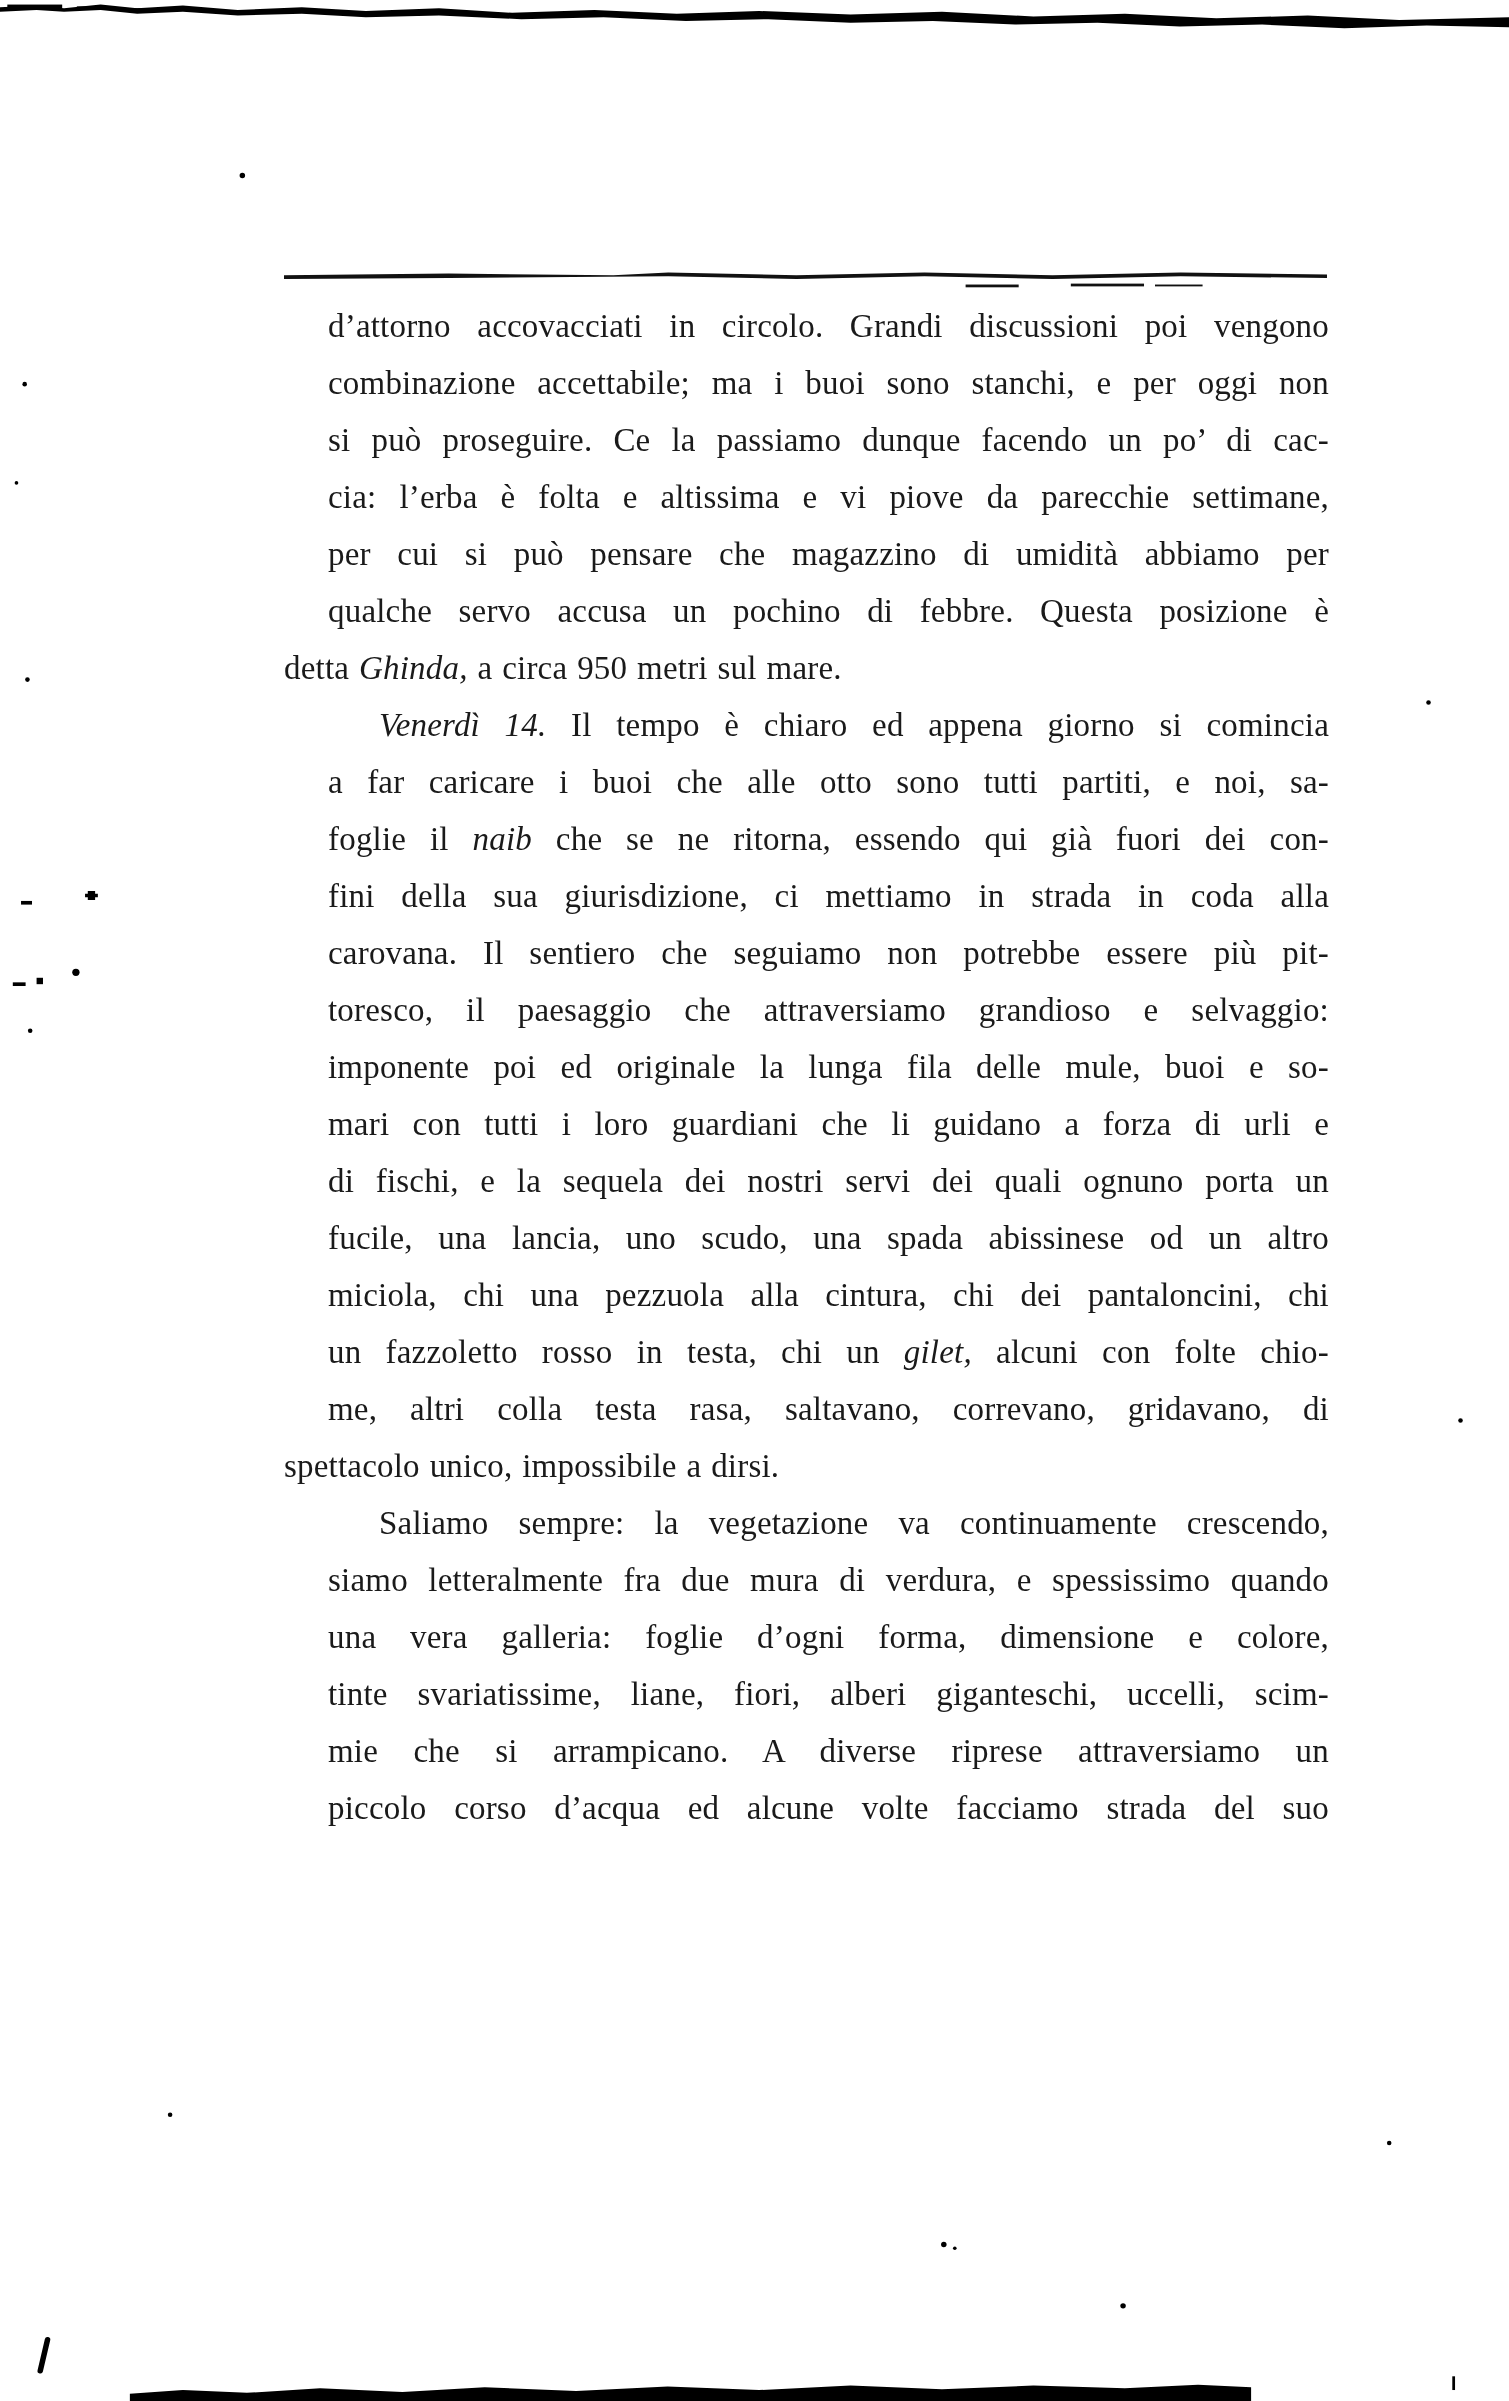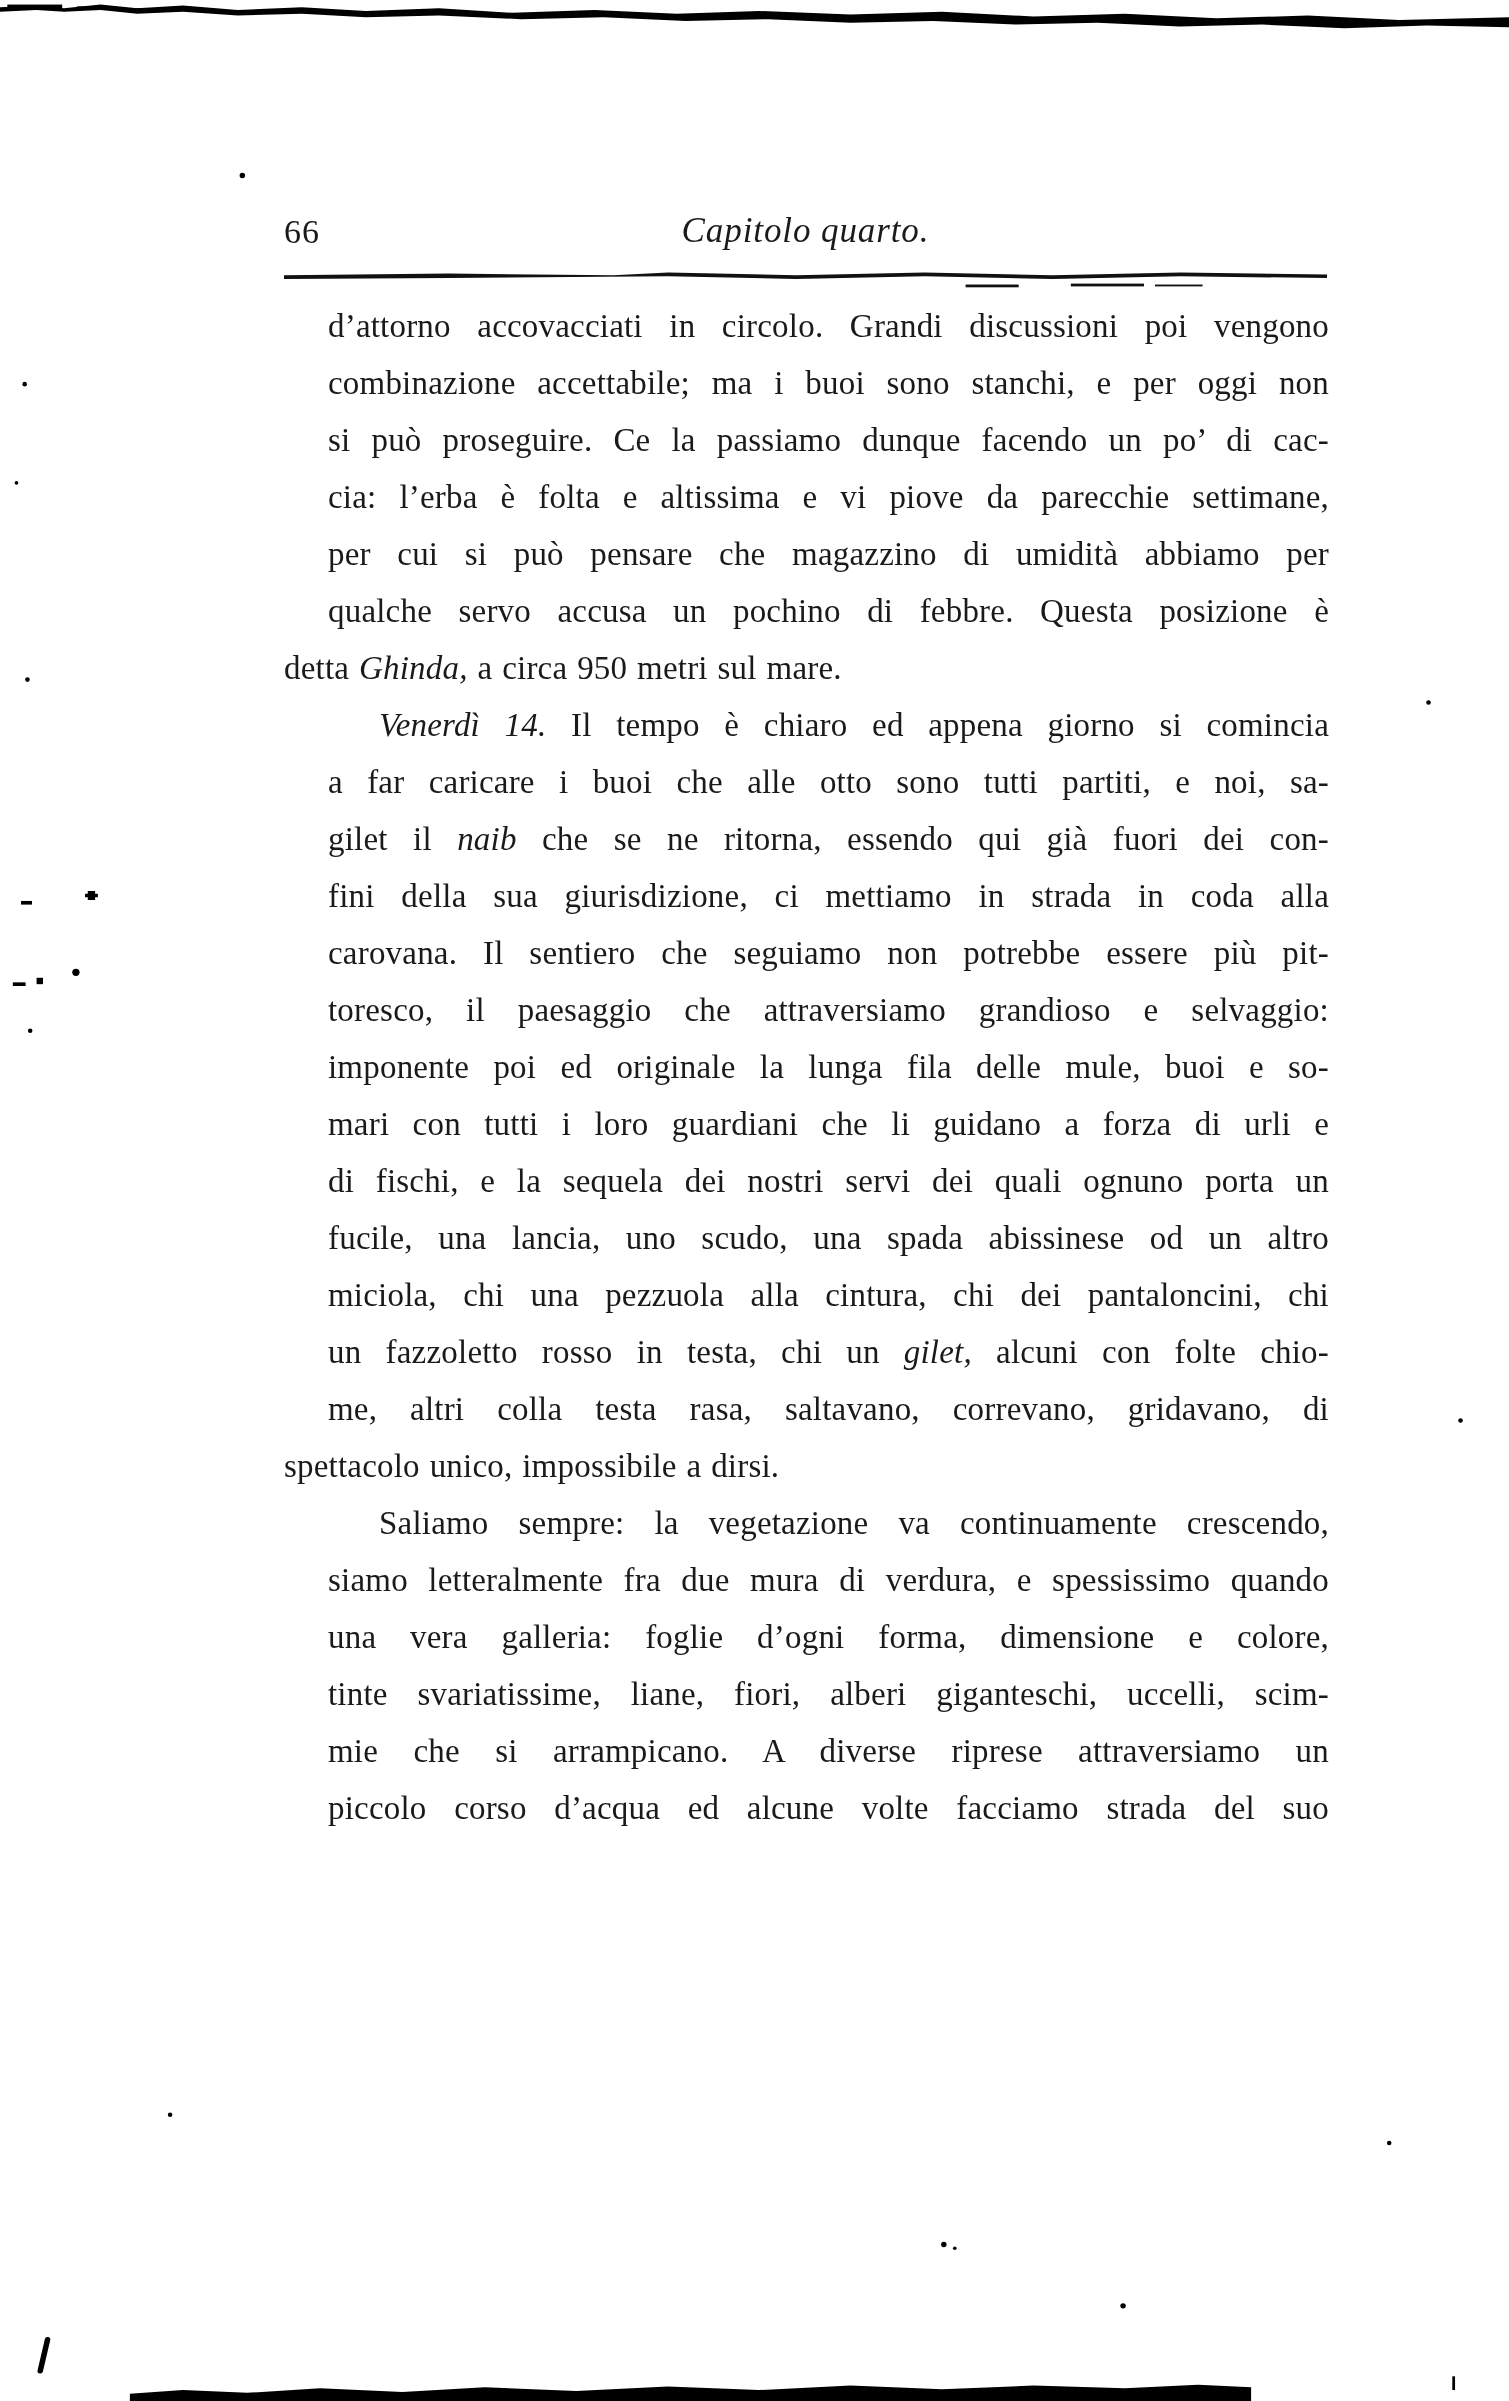--- a/index.html
+++ b/index.html
@@ -44,43 +44,39 @@
 
 <div class="page">
 
   <svg class="top-bar" viewBox="0 0 1650 34" preserveAspectRatio="none">
     <path fill="#000" d="M0,8 L40,6 70,9 110,5 150,9 200,6 260,11 330,8 400,12 480,9 560,14 650,11 740,15 830,12 930,16 1030,13 1130,18 1230,15 1330,20 1430,17 1530,22 1650,19 1650,30 1560,28 1470,31 1380,27 1290,29 1200,25 1110,27 1020,23 930,25 840,21 750,23 660,19 570,21 480,17 400,19 330,15 260,17 200,13 150,15 110,11 70,13 40,11 0,13 Z"></path>
     <rect x="8" y="5" width="60" height="4" fill="#000"></rect>
     <rect x="84" y="7" width="36" height="3" fill="#000"></rect>
     <rect x="128" y="9" width="26" height="3" fill="#000"></rect>
   </svg>
 
-  <div class="header-row">
-    <div class="page-number">66</div>
-    <div class="chapter-title">Capitolo quarto.</div>
-  </div>
 
   <svg class="header-rule" viewBox="0 0 1140 26" preserveAspectRatio="none">
     <path fill="#111" d="M0,9 L180,7 360,9 420,6 560,9 700,6 840,9 980,6 1140,8 1140,12 980,10 840,13 700,10 560,13 420,10 180,12 0,13 Z"></path>
     <rect x="745" y="19" width="58" height="3" fill="#111"></rect>
     <rect x="860" y="18" width="80" height="3" fill="#111"></rect>
     <rect x="952" y="19" width="52" height="2" fill="#111"></rect>
   </svg>
 
   <div class="body-text">
       <div class="line just"><span>d’attorno accovacciati in circolo. Grandi discussioni poi vengono</span></div>
       <div class="line just"><span>combinazione accettabile; ma i buoi sono stanchi, e per oggi non</span></div>
       <div class="line just"><span>si può proseguire. Ce la passiamo dunque facendo un po’ di cac-</span></div>
       <div class="line just"><span>cia: l’erba è folta e altissima e vi piove da parecchie settimane,</span></div>
       <div class="line just"><span>per cui si può pensare che magazzino di umidità abbiamo per</span></div>
       <div class="line just"><span>qualche servo accusa un pochino di febbre. Questa posizione è</span></div>
       <div class="line"><span>detta </span><span class="it">Ghinda,</span><span> a circa 950 metri sul mare.</span></div>
       <div class="line just indent"><span class="it">Venerdì 14.</span><span> Il tempo è chiaro ed appena giorno si comincia</span></div>
       <div class="line just"><span>a far caricare i buoi che alle otto sono tutti partiti, e noi, sa-</span></div>
-      <div class="line just"><span>gilet il </span><span class="it">naib</span><span> che se ne ritorna, essendo qui già fuori dei con-</span></div>
+      <div class="line just"><span>foglie il </span><span class="it">naib</span><span> che se ne ritorna, essendo qui già fuori dei con-</span></div>
       <div class="line just"><span>fini della sua giurisdizione, ci mettiamo in strada in coda alla</span></div>
       <div class="line just"><span>carovana. Il sentiero che seguiamo non potrebbe essere più pit-</span></div>
       <div class="line just"><span>toresco, il paesaggio che attraversiamo grandioso e selvaggio:</span></div>
       <div class="line just"><span>imponente poi ed originale la lunga fila delle mule, buoi e so-</span></div>
       <div class="line just"><span>mari con tutti i loro guardiani che li guidano a forza di urli e</span></div>
       <div class="line just"><span>di fischi, e la sequela dei nostri servi dei quali ognuno porta un</span></div>
       <div class="line just"><span>fucile, una lancia, uno scudo, una spada abissinese od un altro</span></div>
       <div class="line just"><span>miciola, chi una pezzuola alla cintura, chi dei pantaloncini, chi</span></div>
       <div class="line just"><span>un fazzoletto rosso in testa, chi un </span><span class="it">gilet,</span><span> alcuni con folte chio-</span></div>
       <div class="line just"><span>me, altri colla testa rasa, saltavano, correvano, gridavano, di</span></div>

